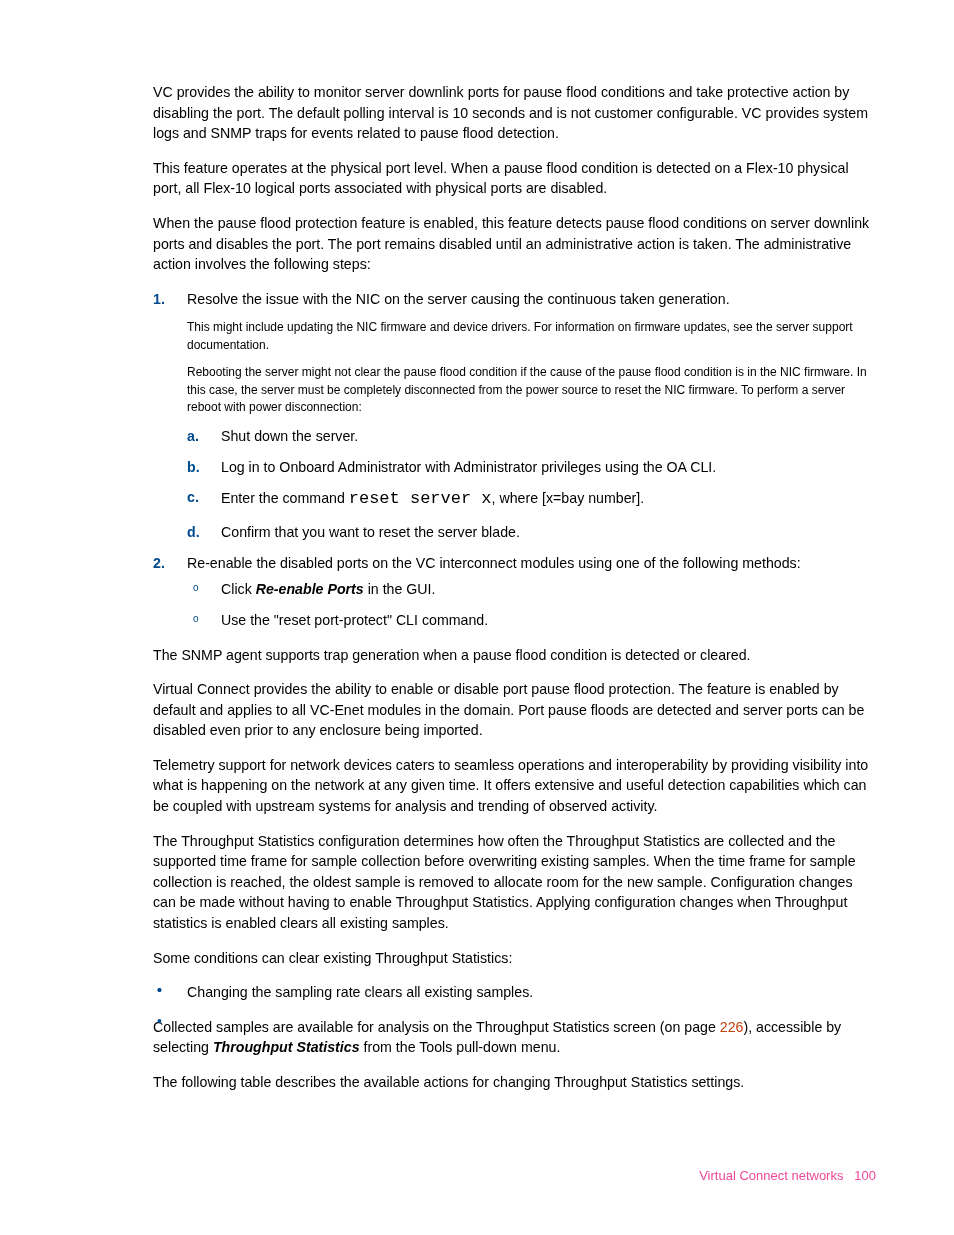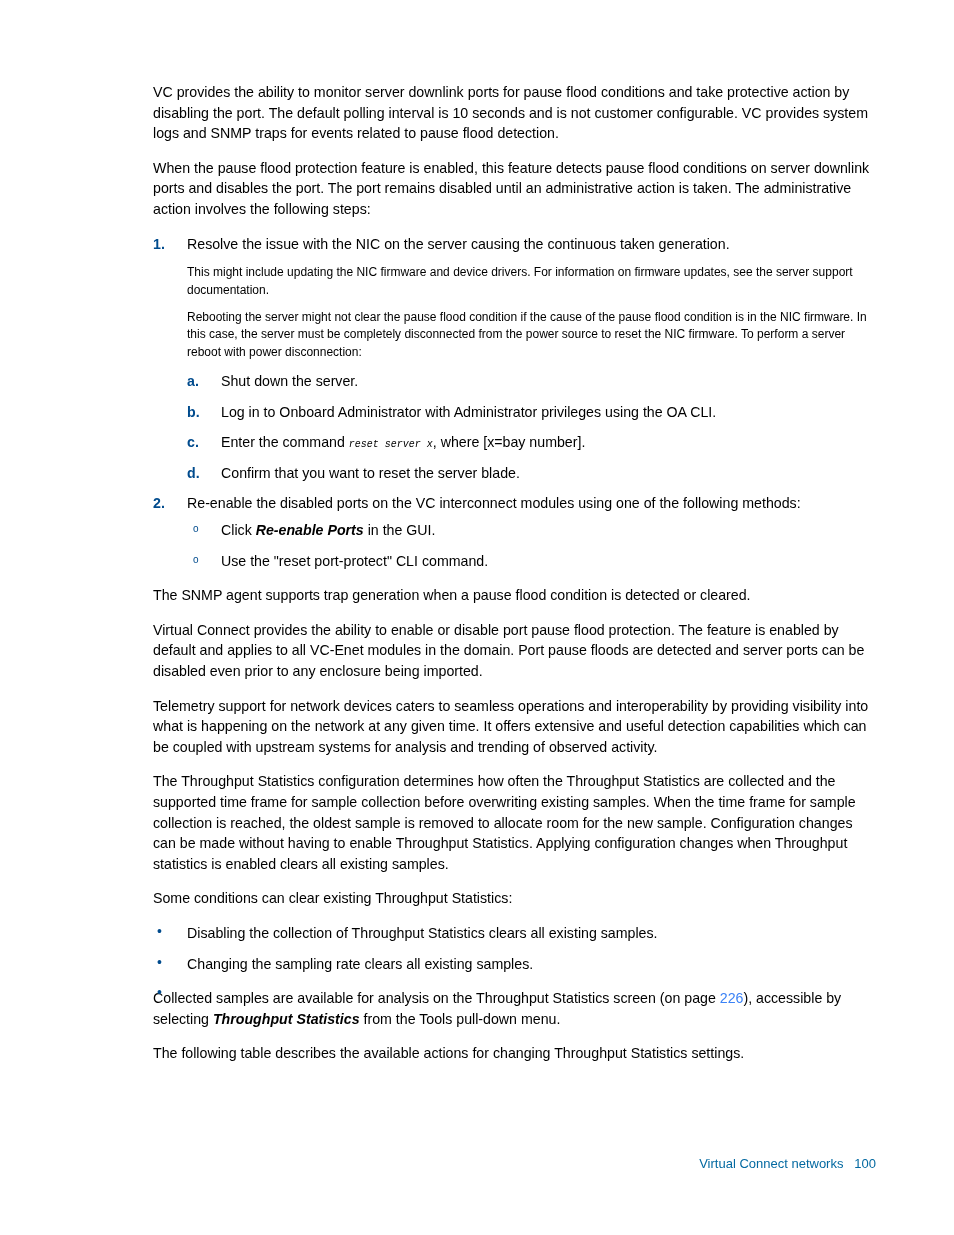--- a/index.html
+++ b/index.html
@@ -106,41 +106,41 @@
   h2.section {
     font-family: Arial, Helvetica, sans-serif;
     font-weight: normal;
     font-size: 25px;
     color: #007cc2;
     margin: 22px 0 14px 0;
     padding: 0;
   }
   .code {
     font-family: "Courier New", monospace;
-    font-size: 10px;
-    font-style: italic;
+    font-size: 17px;
   }
   .footer {
     position: absolute;
-    bottom: 64px;
+    bottom: 52px;
     right: 78px;
     font-size: 13px;
-    color: #0369a1;
+    color: #ec4899;
   }
   .page-ref {
-    color: #3b82f6;
+    color: #c2410c;
   }
   b { font-weight: bold; font-style: italic; }
 </style>
 </head>
 <body>
 
 <div class="page">
 
   <p class="body-text">VC provides the ability to monitor server downlink ports for pause flood conditions and take protective action by disabling the port. The default polling interval is 10 seconds and is not customer configurable. VC provides system logs and SNMP traps for events related to pause flood detection.</p>
+  <p class="body-text">This feature operates at the physical port level. When a pause flood condition is detected on a Flex-10 physical port, all Flex-10 logical ports associated with physical ports are disabled.</p>
   <p class="body-text">When the pause flood protection feature is enabled, this feature detects pause flood conditions on server downlink ports and disables the port. The port remains disabled until an administrative action is taken. The administrative action involves the following steps:</p>
 
   <ol class="ol-num">
     <li>
       <span class="marker">1.</span>
       <span>Resolve the issue with the NIC on the server causing the continuous taken generation.</span>
       <p class="li-para">This might include updating the NIC firmware and device drivers. For information on firmware updates, see the server support documentation.</p>
       <p class="li-para">Rebooting the server might not clear the pause flood condition if the cause of the pause flood condition is in the NIC firmware. In this case, the server must be completely disconnected from the power source to reset the NIC firmware. To perform a server reboot with power disconnection:</p>
       <ol class="ol-alpha">
         <li>
@@ -185,21 +185,20 @@
   <p class="body-text">Virtual Connect provides the ability to enable or disable port pause flood protection. The feature is enabled by default and applies to all VC-Enet modules in the domain. Port pause floods are detected and server ports can be disabled even prior to any enclosure being imported.</p>
 
 
   <p class="body-text">Telemetry support for network devices caters to seamless operations and interoperability by providing visibility into what is happening on the network at any given time. It offers extensive and useful detection capabilities which can be coupled with upstream systems for analysis and trending of observed activity.</p>
   <p class="body-text">The Throughput Statistics configuration determines how often the Throughput Statistics are collected and the supported time frame for sample collection before overwriting existing samples. When the time frame for sample collection is reached, the oldest sample is removed to allocate room for the new sample. Configuration changes can be made without having to enable Throughput Statistics. Applying configuration changes when Throughput statistics is enabled clears all existing samples.</p>
   <p class="body-text">Some conditions can clear existing Throughput Statistics:</p>
 
   <ul class="ul-bullet">
     <li>
       <span class="marker">•</span>
-      <span>Disabling the collection of Throughput Statistics clears all existing samples.</span>
     </li>
     <li>
       <span class="marker">•</span>
       <span>Changing the sampling rate clears all existing samples.</span>
     </li>
     <li>
       <span class="marker">•</span>
     </li>
   </ul>
 

